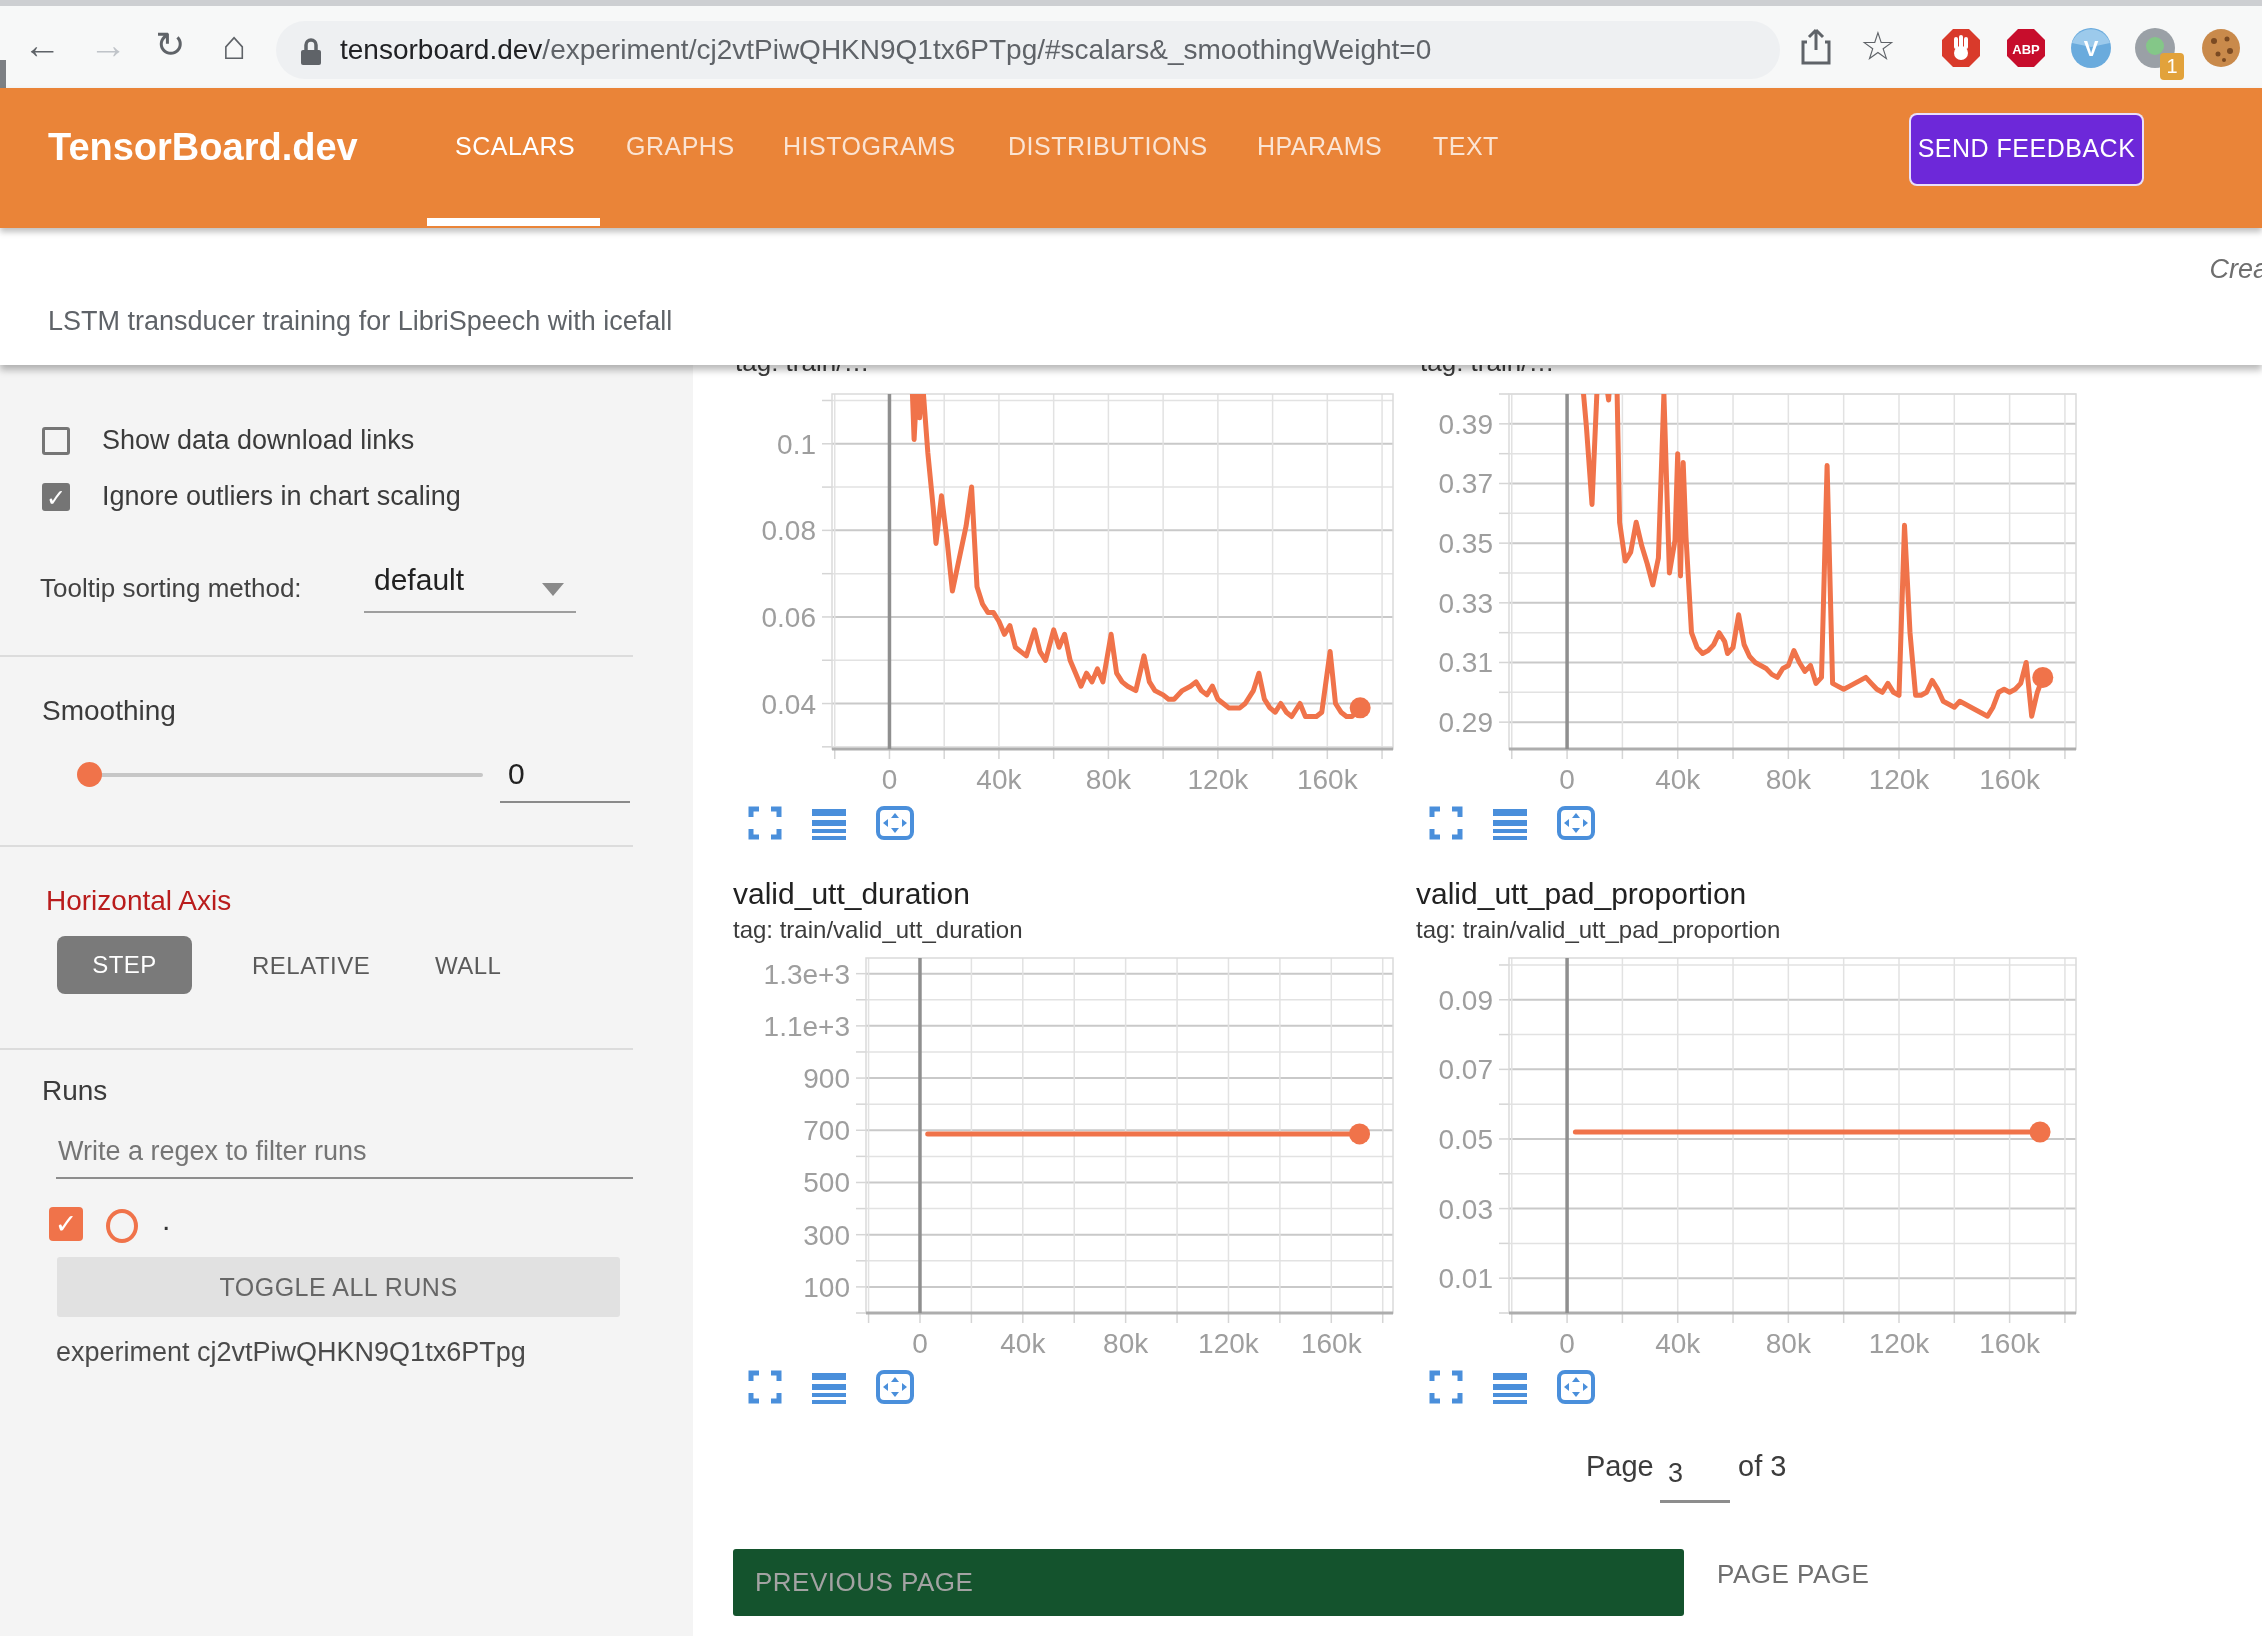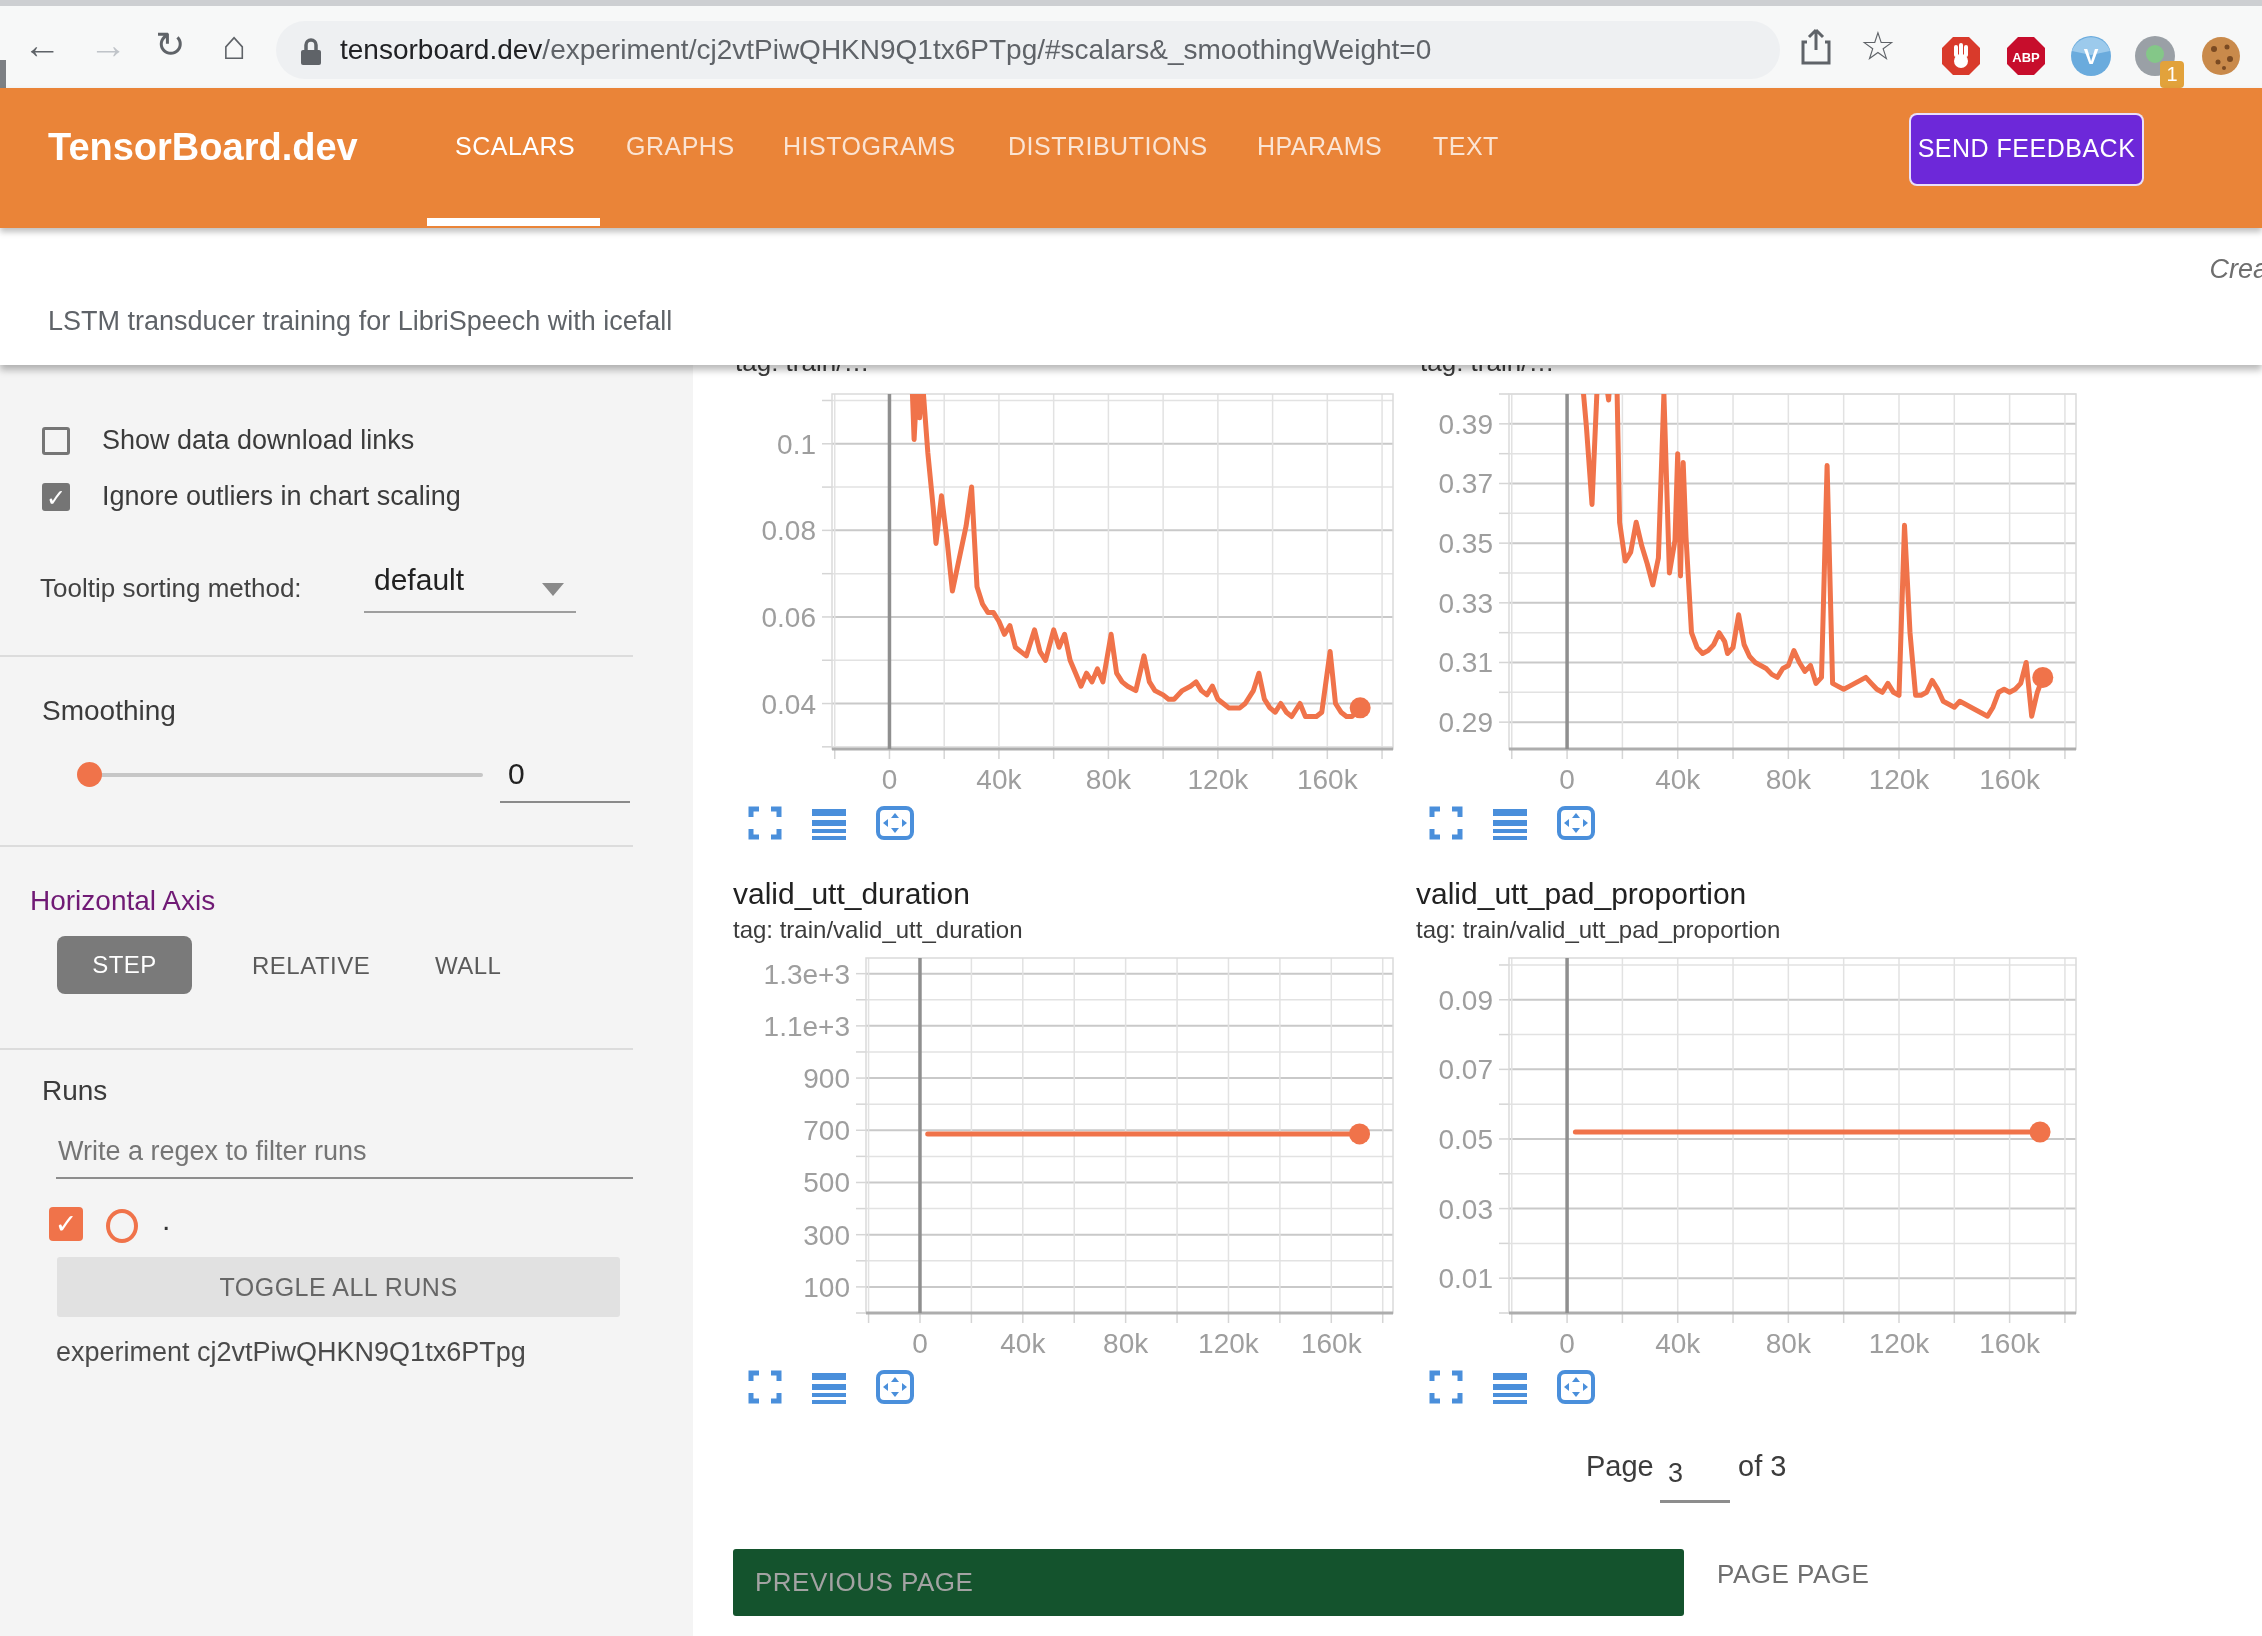--- a/index.html
+++ b/index.html
@@ -14,21 +14,21 @@
   .nav-back{left:14px;}
   .nav-fwd{left:80px;color:#c0c4c9;}
   .nav-reload{left:142px;font-size:36px;}
   .nav-home{left:206px;font-size:40px;}
   .url-pill{position:absolute;left:276px;top:15px;width:1504px;height:58px;background:#eef0f2;border-radius:29px;}
   .lock{position:absolute;left:22px;top:15px;}
   .url-text{position:absolute;left:64px;top:0;height:58px;line-height:58px;font-size:28px;white-space:nowrap;}
   .url-domain{color:#202124;}
   .url-path{color:#5f6368;}
   .tb-ic{position:absolute;top:0;height:82px;line-height:80px;font-size:34px;color:#5f6368;text-align:center;width:52px;}
-  .ext{position:absolute;top:29px;width:42px;height:42px;text-decoration:underline;}
+  .ext{position:absolute;top:21px;width:42px;height:42px;text-decoration:underline;}
   .badge{position:absolute;left:26px;top:26px;width:24px;height:27px;background:#e2a23b;border-radius:4px;color:#fff;font-size:20px;text-align:center;line-height:27px;}
   .win-edge{left:0;top:60px;width:6px;height:310px;background:#7d8084;}
 
   
   .tb-header{left:0;top:88px;width:2262px;height:140px;background:#ea8438;box-shadow:0 4px 6px rgba(0,0,0,.25);z-index:6;}
   .logo{position:absolute;left:48px;top:38px;color:#fff;font-size:38px;font-weight:bold;}
   .tab{position:absolute;top:44px;color:rgba(255,255,255,.78);font-size:25px;letter-spacing:.5px;font-weight:500;cursor:pointer;}
   .tab.active{color:#fff;}
   .tab-underline{position:absolute;left:427px;top:130px;width:173px;height:8px;background:#fff;}
   .feedback-btn{position:absolute;left:1909px;top:25px;width:231px;height:69px;border:2px solid rgba(255,255,255,.85);border-radius:8px;background:#6d28d9;color:#fff;font-size:25px;letter-spacing:.5px;text-align:center;line-height:67px;cursor:pointer;}
@@ -50,21 +50,21 @@
   .tooltip-value{position:absolute;left:374px;top:198px;font-size:30px;color:#212121;}
   .dd-arrow{position:absolute;left:542px;top:218px;width:0;height:0;border-left:11px solid transparent;border-right:11px solid transparent;border-top:13px solid #8a8a8a;}
   .dd-underline{position:absolute;left:364px;top:246px;width:212px;height:2px;background:#9e9e9e;}
   .divider{position:absolute;left:0;width:633px;height:2px;background:#dcdcdc;}
   .d1{top:290px;} .d2{top:480px;} .d3{top:683px;}
   .smooth-label{position:absolute;left:42px;top:330px;font-size:28px;color:#3b3b3b;}
   .slider-track{position:absolute;left:88px;top:408px;width:395px;height:4px;background:#c6c6c6;border-radius:2px;}
   .slider-handle{position:absolute;left:77px;top:397px;width:25px;height:25px;border-radius:50%;background:#f0734a;cursor:pointer;}
   .smooth-value{position:absolute;left:508px;top:392px;font-size:30px;color:#212121;}
   .smooth-underline{position:absolute;left:500px;top:436px;width:130px;height:2px;background:#8a8a8a;}
-  .haxis-label{position:absolute;left:30px;top:520px;font-size:28px;color:#701a75;}
+  .haxis-label{position:absolute;left:46px;top:520px;font-size:28px;color:#b91c1c;}
   .step-btn{position:absolute;left:57px;top:571px;width:135px;height:58px;background:#7a7a7a;border-radius:8px;color:#fff;font-size:24px;letter-spacing:.5px;text-align:center;line-height:58px;cursor:pointer;}
   .axis-opt{position:absolute;top:587px;font-size:24px;letter-spacing:.5px;color:#5a5a5a;cursor:pointer;margin-left:31px;}
   .opt-rel{left:221px;} .opt-wall{left:404px;}
   .runs-label{position:absolute;left:42px;top:710px;font-size:28px;color:#3b3b3b;}
   .regex-input{position:absolute;left:56px;top:770px;width:560px;border:none;background:transparent;font-size:27px;color:#3b3b3b;font-family:"Liberation Sans",sans-serif;outline:none;}
   .regex-underline{position:absolute;left:56px;top:812px;width:577px;height:2px;background:#8d8d8d;}
   .run-chk{position:absolute;left:49px;top:842px;width:34px;height:34px;background:#f0734a;border-radius:4px;color:#fff;font-size:27px;line-height:34px;text-align:center;cursor:pointer;}
   .run-circle{position:absolute;left:106px;top:844px;width:24px;height:26px;border:4px solid #f0734a;border-radius:50%;cursor:pointer;}
   .run-dot{position:absolute;left:162px;top:838px;font-size:30px;color:#333;}
   .toggle-btn{position:absolute;left:57px;top:892px;width:563px;height:60px;background:#e1e1e1;border-radius:3px;color:#666;font-size:25px;letter-spacing:.5px;text-align:center;line-height:60px;cursor:pointer;}

